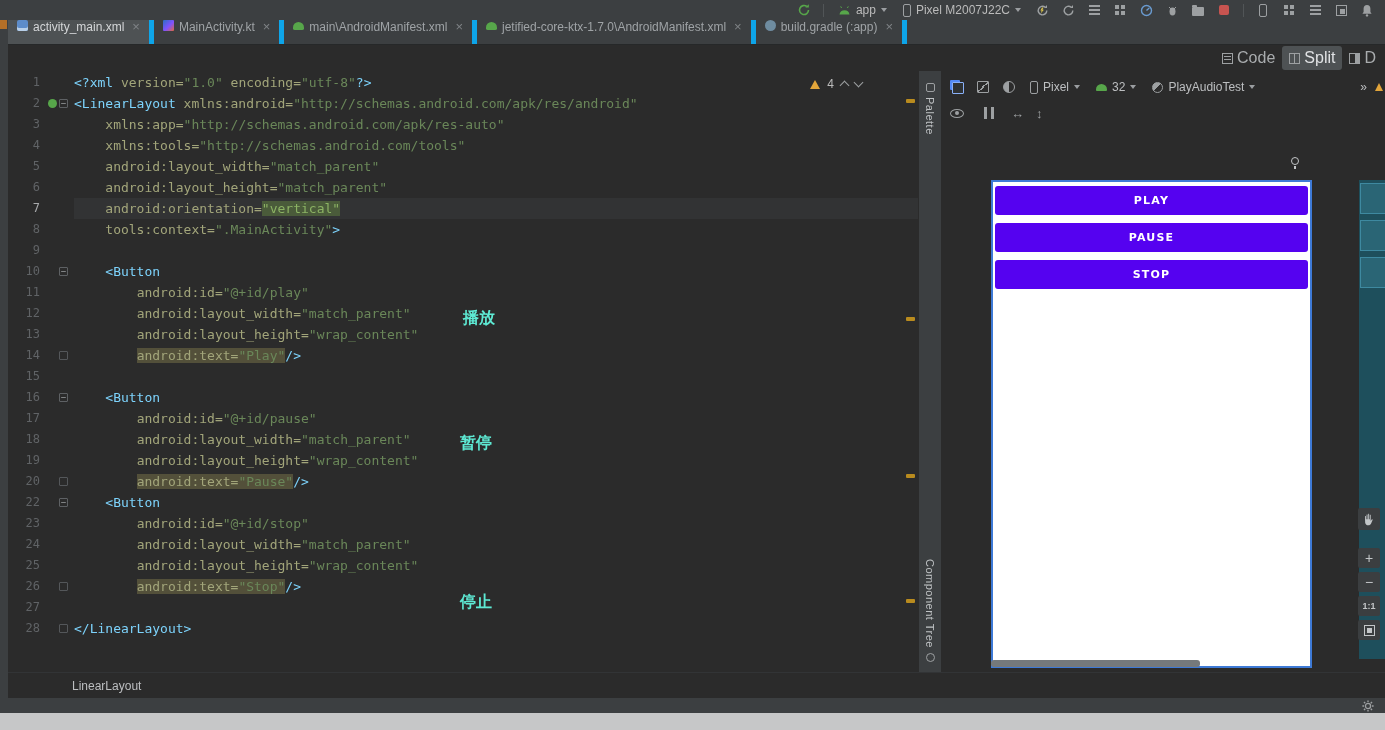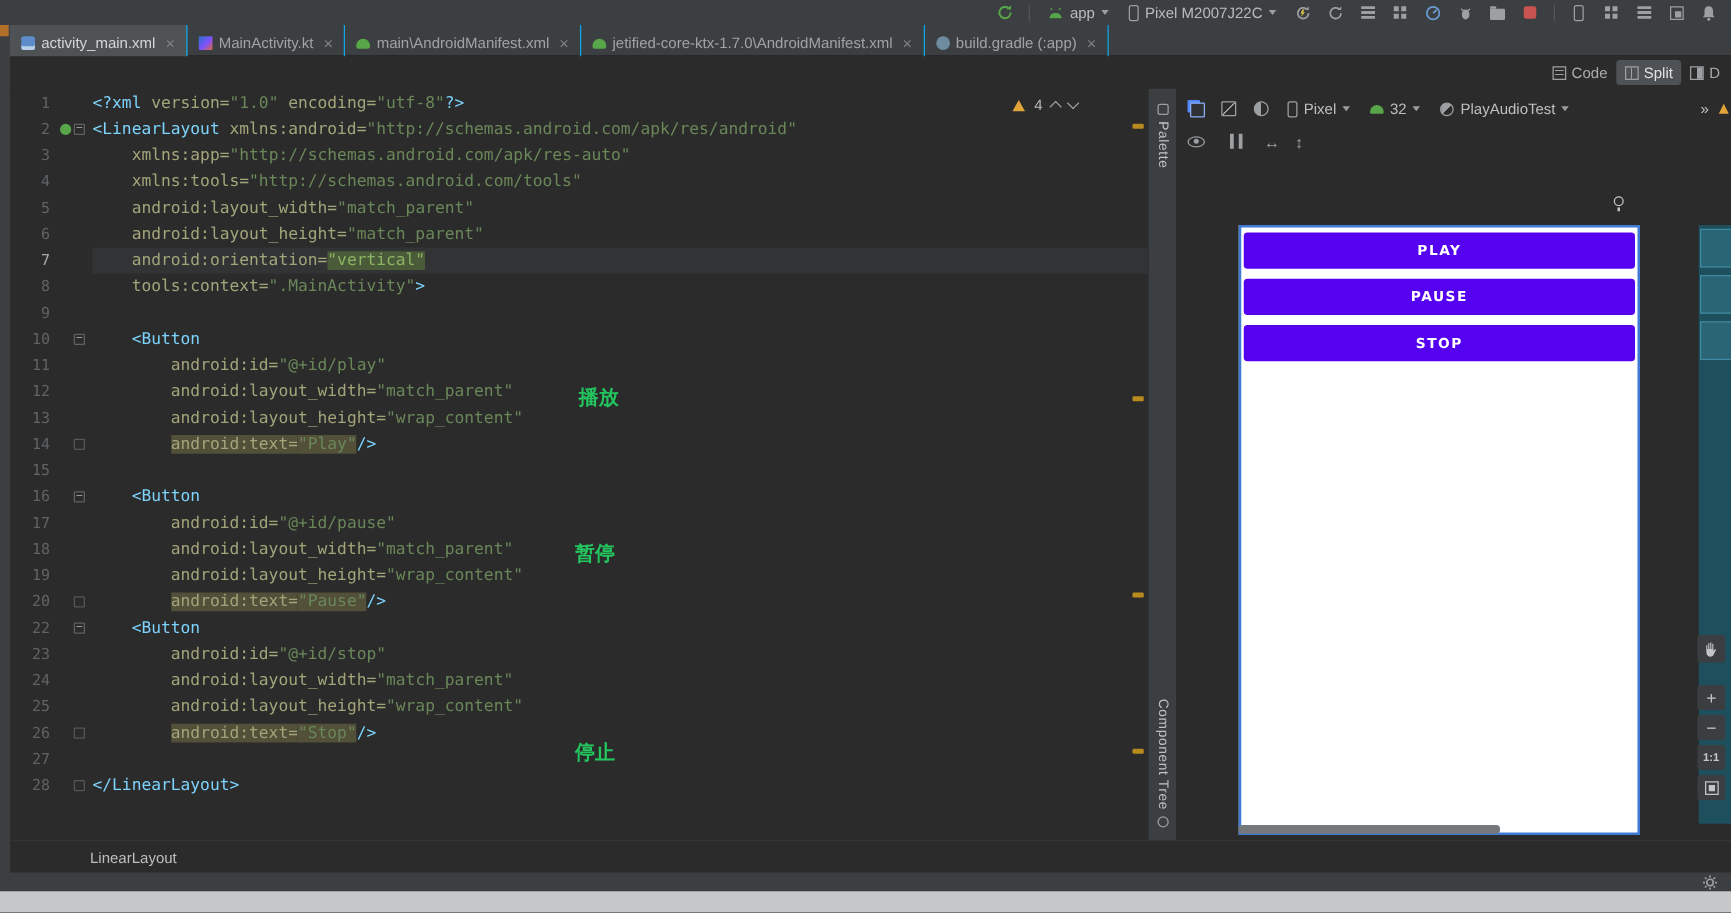--- a/index.html
+++ b/index.html
@@ -28,34 +28,34 @@
   .gi-folder{width:12px;height:9px;background:#9da0a2;border-radius:1px;position:relative;margin-top:2px}
   .gi-folder::before{content:'';position:absolute;top:-2px;left:0;width:5px;height:2px;background:#9da0a2;border-radius:1px 1px 0 0}
 
   
   #left-stripe{position:absolute;left:0;top:20px;width:8px;height:693px;background:#3c3f41}
   #stripe-marker{position:absolute;left:0;top:0;width:7px;height:9px;background:#b36f28}
 
   
   #tab-bar{position:absolute;top:20px;left:8px;right:0;height:25px;background:#3c3f41;display:flex;
     border-bottom:1px solid #262829}
-  .tab{display:flex;align-items:center;gap:5px;padding:14px 9px;font-size:12px;color:#9fa3a6;
-    border-right:1px solid #0ea5e9;white-space:nowrap}
+  .tab{display:flex;align-items:flex-start;gap:5px;padding:0 9px;font-size:12px;color:#9fa3a6;
+    border-right:5px solid #0ea5e9;white-space:nowrap}
   .tab.active{background:#4e5254;color:#d4d6d8}
   .tclose{color:#7f8386;font-size:13px;line-height:1;margin-left:3px}
   .fico{width:11px;height:11px;flex:0 0 auto;border-radius:2px}
   .layout-file{background:#5d8cc9;box-shadow:inset 0 -3px 0 #b8cfe8}
   .kotlin-file{background:linear-gradient(135deg,#2a6fc4 0%,#7f52ff 55%,#e0683c 100%);border-radius:1px}
   .manifest-file{background:#57a64a;border-radius:6px 6px 2px 2px;height:8px;margin-top:2px}
   .gradle-file{background:#6e8ca0;border-radius:50%}
 
   
   #editor-header{position:absolute;top:45px;left:8px;right:0;height:26px;background:#2b2b2b;
     display:flex;justify-content:flex-end;align-items:center;padding-right:2px}
-  .vm{display:flex;align-items:center;gap:4px;padding:3px 7px;color:#a9acae;border-radius:3px;font-size:12px}
+  .vm{display:flex;align-items:center;gap:4px;padding:3px 7px;color:#a9acae;border-radius:3px;font-size:16px}
   .vm.active{background:#4e5254;color:#e0e2e4}
   .vmi{width:11px;height:11px;border:1px solid #9da0a2;flex:0 0 auto}
   .vmi.code{background:repeating-linear-gradient(#9da0a2 0 1px,transparent 1px 3px) 1px 2px/7px 6px no-repeat}
   .vmi.split{background:linear-gradient(90deg,transparent 4px,#9da0a2 4px 5px,transparent 5px)}
   .vmi.design{background:linear-gradient(90deg,transparent 5px,#9da0a2 5px)}
 
   
   #editor{position:absolute;top:71px;left:8px;width:910px;height:601px;background:#2b2b2b;
     font-family:"DejaVu Sans Mono",monospace}
   #code-area{position:absolute;inset:0;padding-top:1px}
@@ -76,21 +76,21 @@
     color:#9da0a2;font-size:9px;line-height:7px;text-align:center;font-family:"DejaVu Sans Mono",monospace}
   .fbox.fend{border-color:#54575a}
   .smark{position:absolute;right:3px;width:9px;height:4px;background:#b98b1e;border-radius:1px}
   #insp{position:absolute;right:56px;top:6px;display:flex;align-items:center;gap:7px;font-size:12px;
     font-family:"Liberation Sans",sans-serif;color:#bbb}
   .wtri{width:0;height:0;border-left:5px solid transparent;border-right:5px solid transparent;
     border-bottom:9px solid #e2a53a}
   .chev{width:7px;height:7px;border-right:1.5px solid #9da0a2;border-bottom:1.5px solid #9da0a2}
   .chev.up{transform:rotate(-135deg);margin-top:3px}
   .chev.down{transform:rotate(45deg);margin-bottom:3px}
-  .ann{position:absolute;color:#22c55e;font-size:16px;font-weight:bold;font-family:Liberation Serif, serif}
+  .ann{position:absolute;color:#5eead4;font-size:16px;font-weight:bold;font-family:Liberation Serif, serif}
   #ann-play{left:455px;top:237px}
   #ann-pause{left:452px;top:362px}
   #ann-stop{left:452px;top:521px}
 
   
   #side-rail{position:absolute;top:71px;left:918px;width:23px;height:601px;background:#3c3f41;
     border-left:1px solid #2b2b2b;display:flex;flex-direction:column;justify-content:space-between;
     align-items:center;padding:12px 0 10px}
   .vtab{display:flex;flex-direction:column;align-items:center;gap:5px}
   .vlabel{writing-mode:vertical-rl;font-size:11px;color:#bfc2c4;letter-spacing:.5px}

